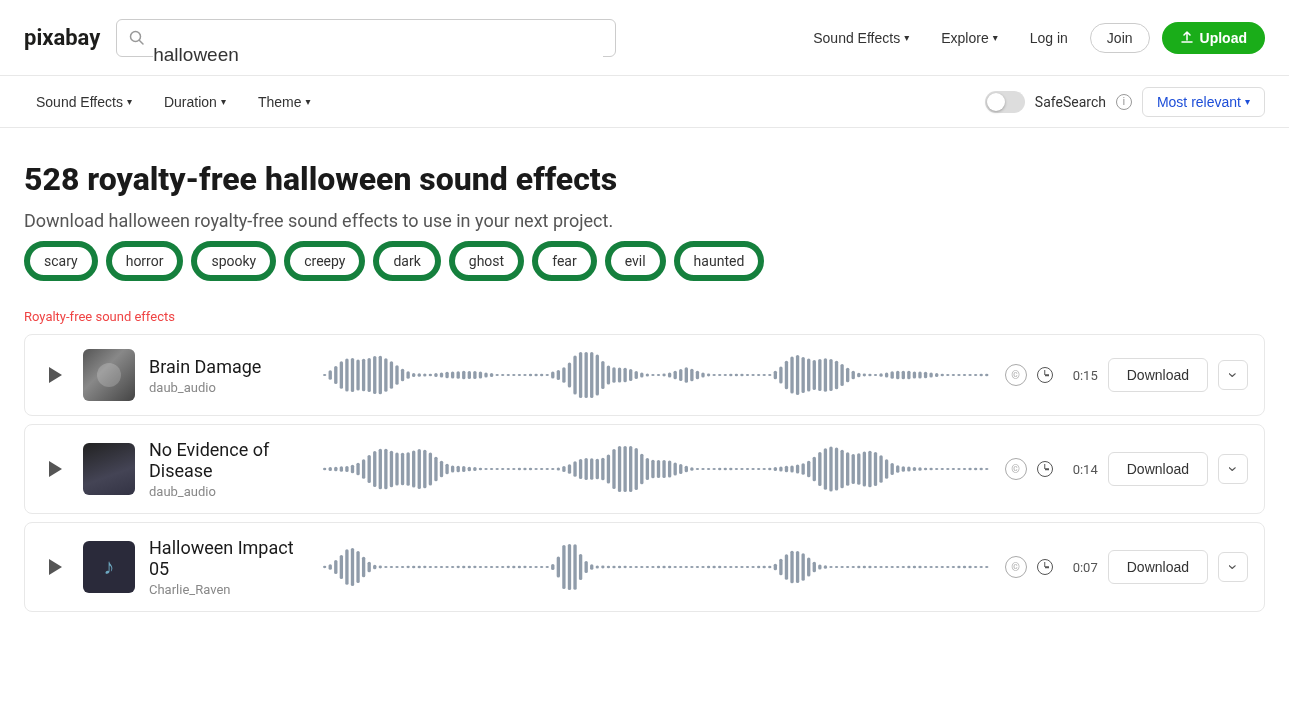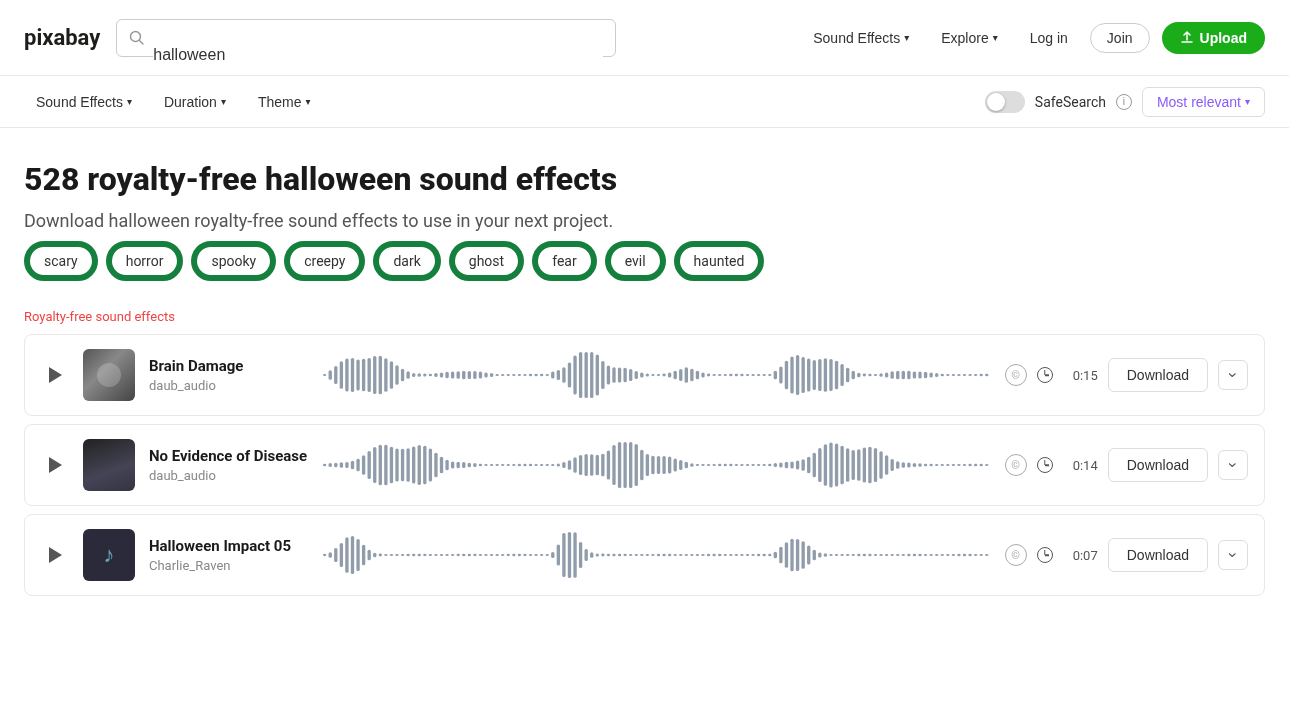--- a/index.html
+++ b/index.html
@@ -28,21 +28,21 @@
       border-radius: 6px;
       padding: 0 12px;
       height: 38px;
       flex: 1;
       max-width: 500px;
       gap: 8px;
     }
     .search-bar input {
       border: none;
       outline: none;
-      font-size: 16px;
+      font-size: 19px;
       width: 100%;
       color: #333;
       margin-top: 35px;
     }
     .search-icon-svg { color: #999; flex-shrink: 0; }
     .nav-right {
       display: flex;
       align-items: center;
       gap: 12px;
       margin-left: auto;
@@ -158,21 +158,21 @@
       justify-content: center;
       font-size: 11px;
       color: #999;
       cursor: pointer;
     }
     .sort-btn {
       display: flex;
       align-items: center;
       gap: 4px;
       font-size: 14px;
-      color: #8b5cf6;
+      color: #1d4ed8;
       cursor: pointer;
       padding: 6px 14px;
       border-radius: 6px;
       background: none;
       border: 1px solid #ddd;
       font-weight: 500;
     }
 
     
     .main { padding: 32px 24px 24px; }
@@ -293,22 +293,22 @@
     .music-note {
       color: #7ec8e3;
       font-size: 22px;
       opacity: 0.8;
     }
     .sound-info {
       flex-shrink: 0;
       width: 160px;
     }
     .sound-title {
-      font-size: 15px;
-      font-weight: 700;
+      font-size: 18px;
+      font-weight: 400;
       color: #1a1a1a;
       margin-bottom: 3px;
     }
     .sound-author {
       font-size: 13px;
       color: #888;
     }
     .waveform {
       flex: 1;
       height: 52px;

